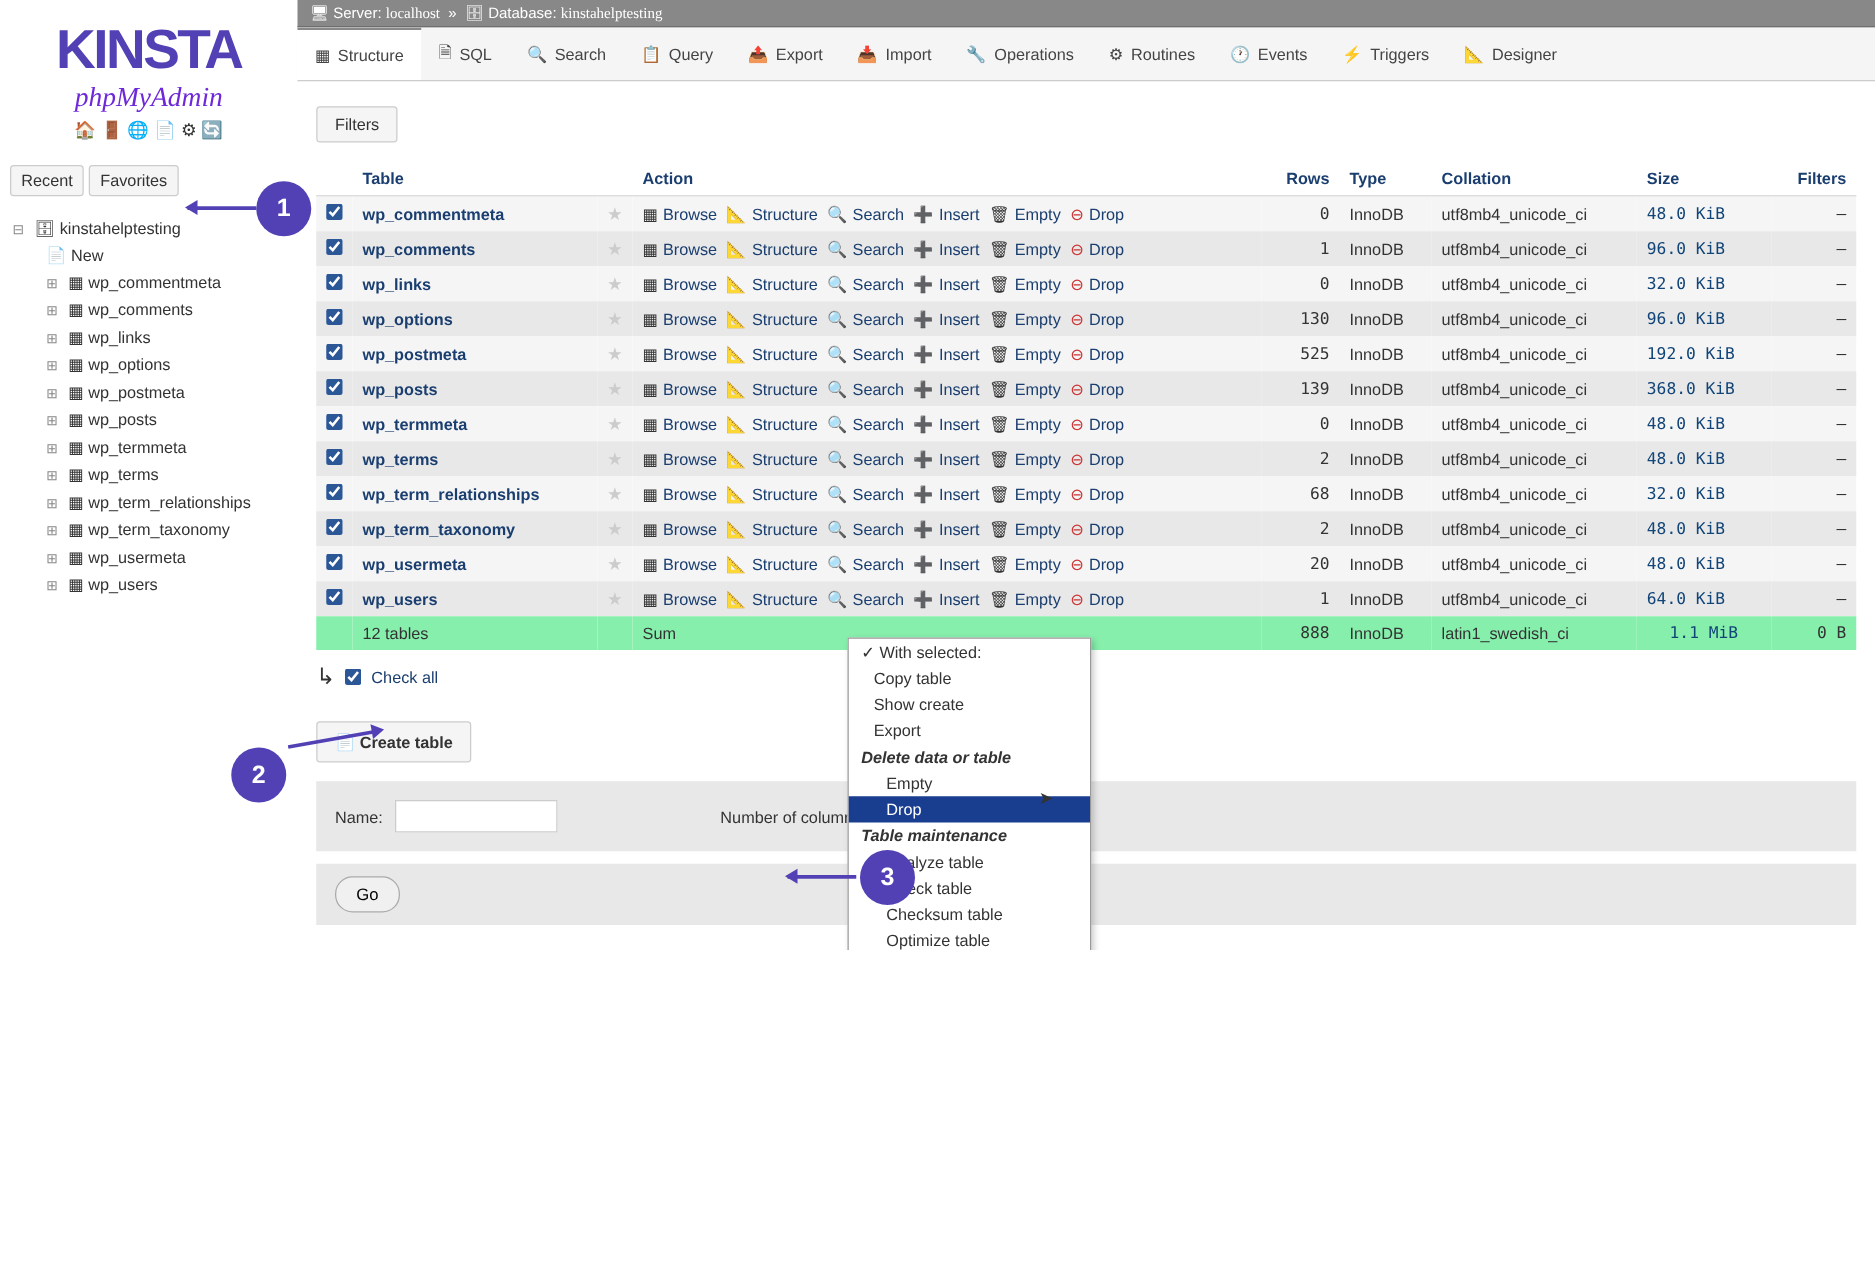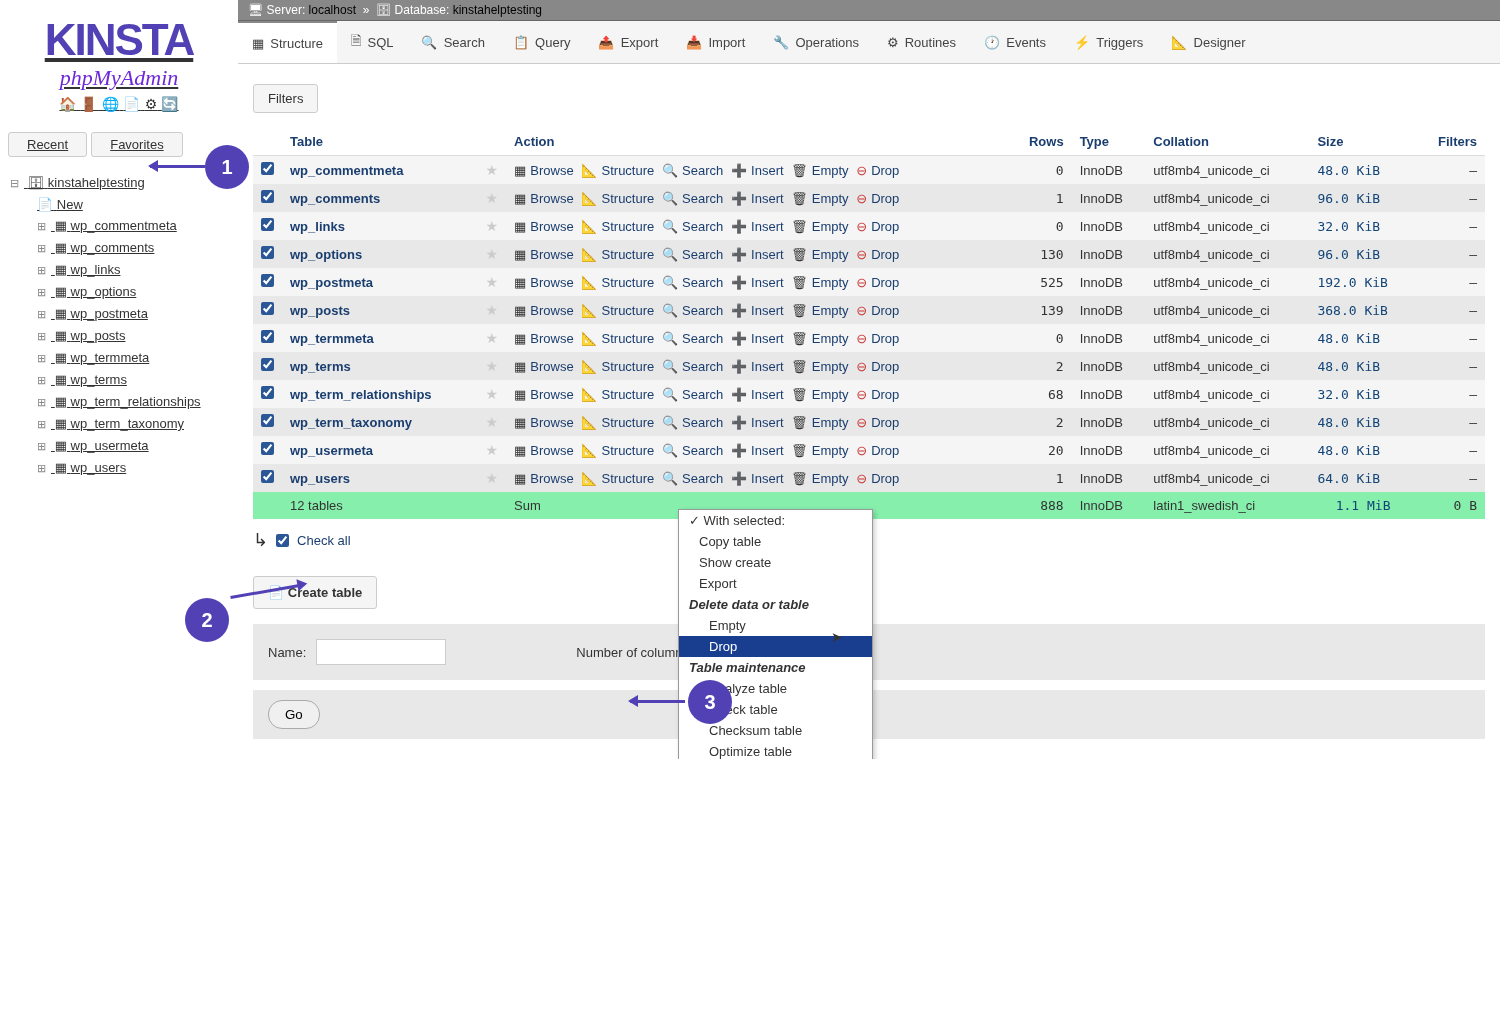--- a/index.html
+++ b/index.html
@@ -1,33 +1,33 @@
 <!DOCTYPE html>
 <html><head>
 <meta charset="utf-8">
 <style>
 * { box-sizing: border-box; margin: 0; padding: 0; font-family: sans-serif; }
 body { font-size: 13px; background: #fff; color: #333; }
 .wrap { display: flex; }
-.sidebar { width: 238px; flex-shrink: 0; padding: 5px 0; text-decoration: underline; }
+.sidebar { width: 238px; flex-shrink: 0; padding: 5px 0; }
 .logo { text-align: center; padding: 10px; }
 .logo-kinsta { font-size: 44px; font-weight: 900; color: #5141b5; letter-spacing: -2px; font-family: Arial; }
 .logo-pma { font-size: 22px; color: #6d28d9; font-style: italic; font-family: Georgia; }
 .logo-icons { padding: 5px; text-align: center; font-size: 14px; }
 .sb-tabs { display: flex; gap: 4px; padding: 5px 8px; }
-.sb-tab { padding: 4px 18px; border: 1px solid #ccc; border-radius: 3px; background: #f5f5f5; cursor: pointer; }
+.sb-tab { padding: 4px 8px; border: 1px solid #ccc; border-radius: 3px; background: #f5f5f5; cursor: pointer; }
 .tree { padding: 10px 5px; }
 .tree-item { padding: 3px 0 3px 15px; cursor: pointer; position: relative; }
 .tree-item.root { padding-left: 5px; font-weight: normal; }
 .tree-item.sub { padding-left: 32px; }
 .tree-icon { display: inline-block; width: 14px; height: 14px; font-size: 11px; color: #888; }
 .tree-item a { color: #333; text-decoration: none; }
 .main { flex: 1; background: #fff; }
 .breadcrumb { background: #888; color: #fff; padding: 3px 10px; font-size: 12px; border-bottom: 1px solid #666; }
-.breadcrumb a { color: #000000; text-decoration: none; }
+.breadcrumb a { color: #ffffff; text-decoration: none; font-family: Liberation Serif, serif; }
 .tabs { display: flex; background: #f5f5f5; border-bottom: 1px solid #ccc; }
 .tab { padding: 10px 14px; cursor: pointer; display: flex; align-items: center; gap: 6px; color: #444; }
 .tab.active { background: #fff; border-top: 2px solid #888; }
 .content { padding: 20px 15px; }
 .filters-box { display: inline-block; border: 1px solid #ccc; padding: 6px 14px; background: #f5f5f5; border-radius: 3px; margin-bottom: 15px; }
 .filter-row { margin: 10px 0 20px; display: flex; align-items: center; gap: 8px; }
 .filter-row input { border: 1px solid #ccc; padding: 5px; width: 140px; height: 28px; }
 table.main-table { width: 100%; border-collapse: collapse; }
 .main-table th { text-align: left; padding: 6px 8px; background: #fff; color: #1a3e6f; font-weight: bold; border-bottom: 1px solid #ddd; }
 .main-table th.r { text-align: right; }

